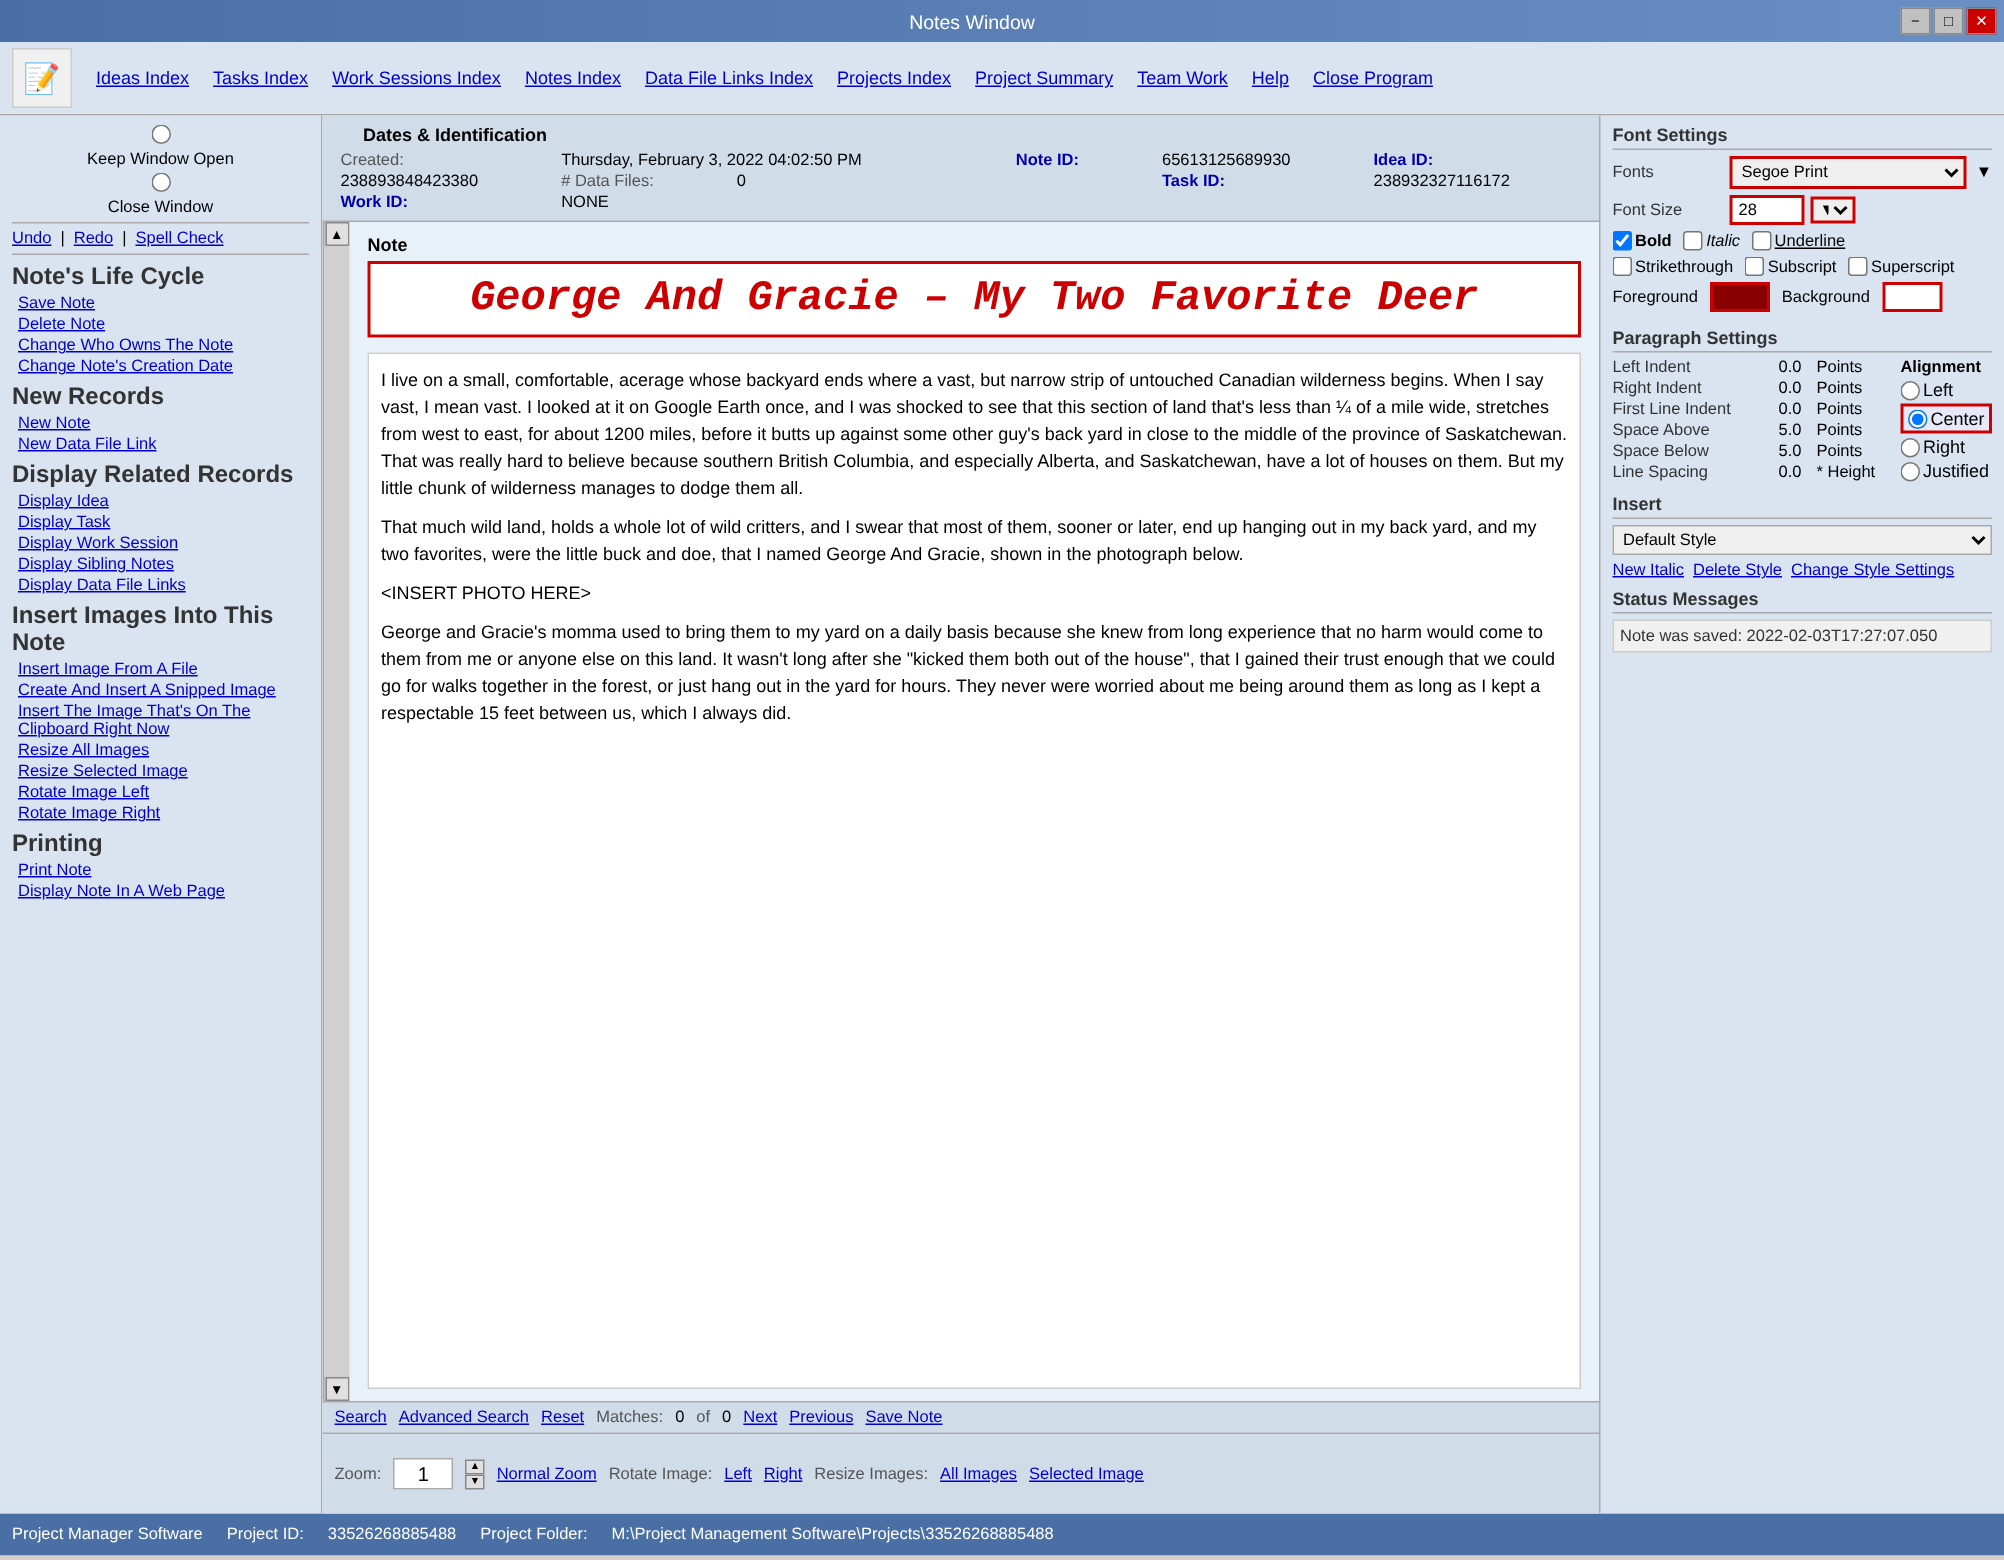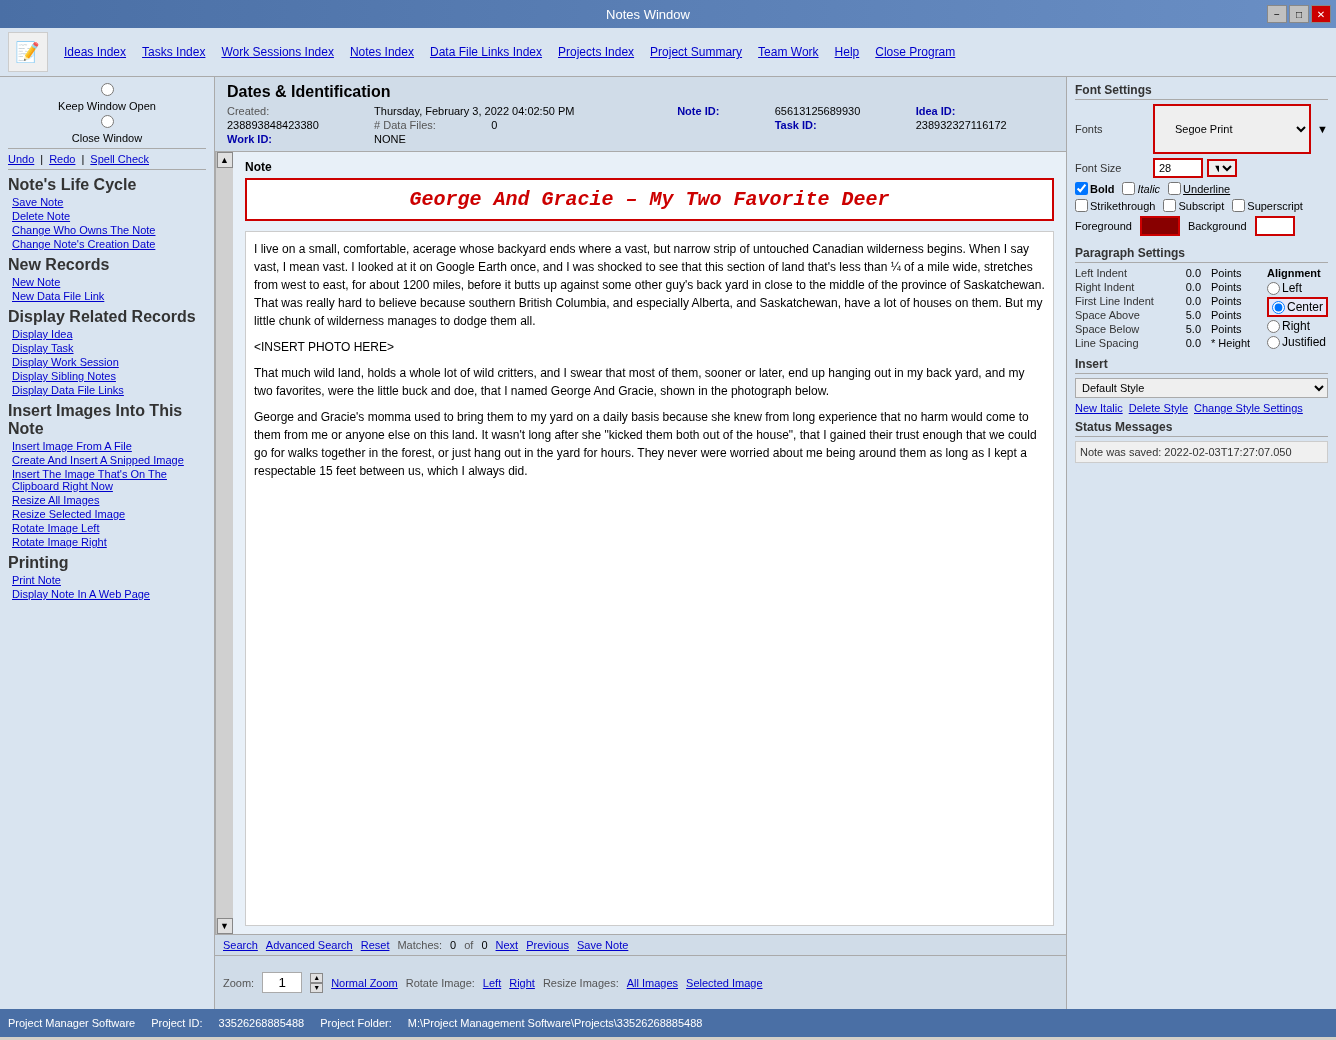--- a/index.html
+++ b/index.html
@@ -89,21 +89,21 @@
       background: #e8f0f8;
       overflow: hidden;
     }
 
     
     .header-info {
       background: #d0dce8;
       padding: 6px 12px;
       border-bottom: 1px solid #aaa;
     }
-    .header-info-title { font-weight: bold; font-size: 16px; margin-bottom: 4px; }
+    .header-info-title { font-weight: bold; font-size: 12px; margin-bottom: 4px; margin-left: 15px; }
     .header-info-grid {
       display: grid;
       grid-template-columns: auto auto auto auto auto auto;
       gap: 2px 8px;
       font-size: 11px;
     }
     .header-info-label { color: #555; }
     .header-info-value { color: #000; }
     .header-info-key { color: #0000aa; font-weight: bold; }
 
@@ -119,21 +119,21 @@
     .note-label { font-weight: bold; font-size: 12px; margin-bottom: 4px; }
     .note-title-box {
       border: 2px solid #cc0000;
       padding: 8px;
       text-align: center;
       margin-bottom: 10px;
       background: white;
     }
     .note-title-text {
       font-family: 'Courier New', monospace;
-      font-size: 20px;
+      font-size: 28px;
       font-weight: bold;
       color: #cc0000;
       font-style: italic;
     }
     .note-body {
       font-size: 12px;
       line-height: 1.5;
       color: #000;
       flex: 1;
       background: white;
@@ -178,21 +178,21 @@
       padding: 6px 8px;
       overflow-y: auto;
       flex-shrink: 0;
       display: flex;
       flex-direction: column;
       gap: 6px;
     }
     .panel-section-title { font-weight: bold; font-size: 12px; color: #333; margin-bottom: 4px; border-bottom: 1px solid #aaa; padding-bottom: 2px; }
     .panel-row { display: flex; align-items: center; gap: 6px; margin-bottom: 4px; font-size: 11px; }
     .panel-label { width: 72px; color: #333; flex-shrink: 0; }
-    .panel-select { flex: 1; border: 1px solid #aaa; padding: 16px; font-size: 11px; }
+    .panel-select { flex: 1; border: 1px solid #aaa; padding: 2px; font-size: 11px; }
     .font-size-row { display: flex; align-items: center; gap: 4px; }
     .font-size-input { width: 50px; border: 1px solid #aaa; padding: 2px 4px; font-size: 11px; }
     .font-size-select { width: 30px; border: 1px solid #aaa; font-size: 11px; }
 
     .checkbox-row { display: flex; gap: 8px; align-items: center; margin-bottom: 4px; flex-wrap: wrap; }
     .checkbox-item { display: flex; align-items: center; gap: 2px; font-size: 11px; }
     .checkbox-item input { margin: 0; }
 
     .color-box {
       width: 40px; height: 20px;
@@ -351,22 +351,22 @@
         <div class="scroll-btn">▼</div>
       </div>
 
       <div class="note-container">
         <div class="note-label">Note</div>
         <div class="note-title-box">
           <span class="note-title-text">George And Gracie – My Two Favorite Deer</span>
         </div>
         <div class="note-body">
           <p>I live on a small, comfortable, acerage whose backyard ends where a vast, but narrow strip of untouched Canadian wilderness begins. When I say vast, I mean vast. I looked at it on Google Earth once, and I was shocked to see that this section of land that's less than ¼ of a mile wide,  stretches from west to east, for about 1200 miles, before it butts up against some other guy's back yard in close to the middle of the province of Saskatchewan. That was really hard to believe because southern British Columbia, and especially Alberta, and Saskatchewan, have a lot of houses on them. But my little chunk of wilderness manages to dodge them all.</p>
+          <p>That much wild land, holds a whole lot of wild critters, and I swear that most of them, sooner or later, end up hanging out in my back yard, and my two favorites, were the little buck and doe, that I named George And Gracie, shown in the photograph below.</p>
           <p>&lt;INSERT PHOTO HERE&gt;</p>
-          <p>That much wild land, holds a whole lot of wild critters, and I swear that most of them, sooner or later, end up hanging out in my back yard, and my two favorites, were the little buck and doe, that I named George And Gracie, shown in the photograph below.</p>
           <p>George and Gracie's momma used to bring them to my yard on a daily basis because she knew from long experience that no harm would come to them from me or anyone else on this land. It wasn't long after she "kicked them both out of the house", that I gained their trust enough that we could go for walks together in the forest, or just hang out in the yard for hours. They never were worried about me being around them as long as I kept a respectable 15 feet between us, which I always did.</p>
         </div>
       </div>
     </div>
 
     <div class="search-bar">
       <a class="search-link">Search</a>
       <a class="search-link">Advanced Search</a>
       <a class="search-link">Reset</a>
       <span class="search-label">Matches:</span>

